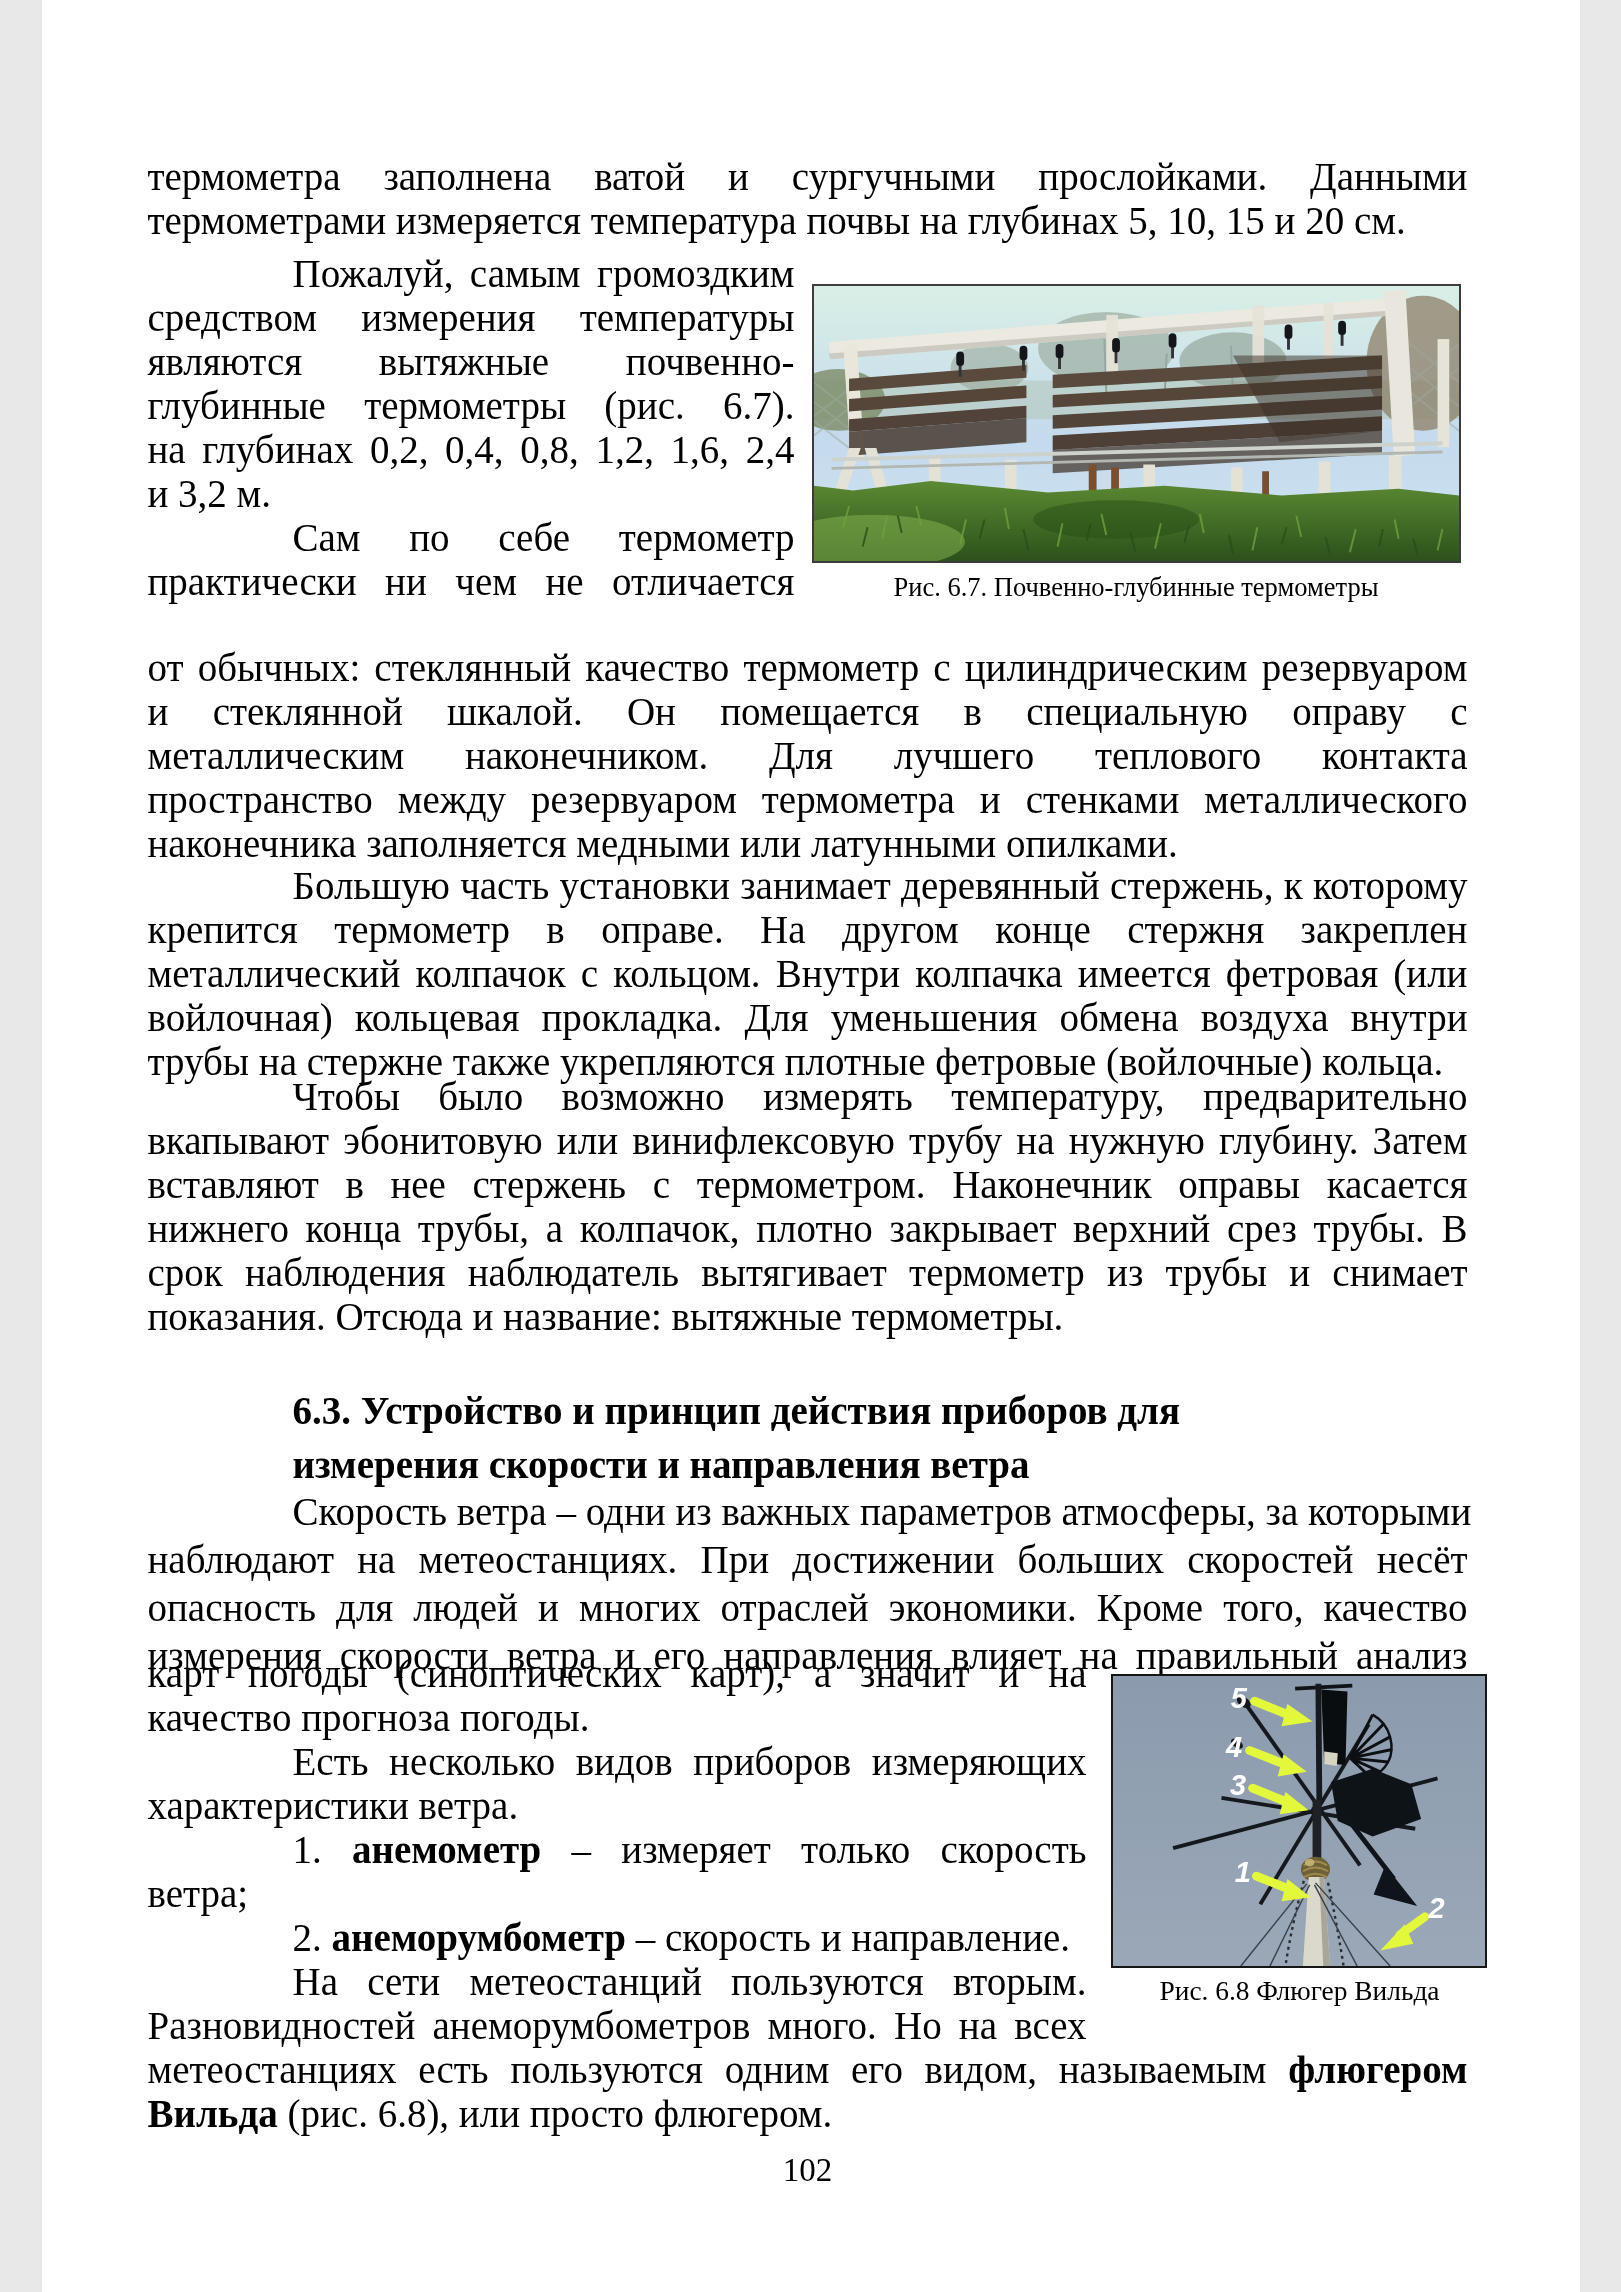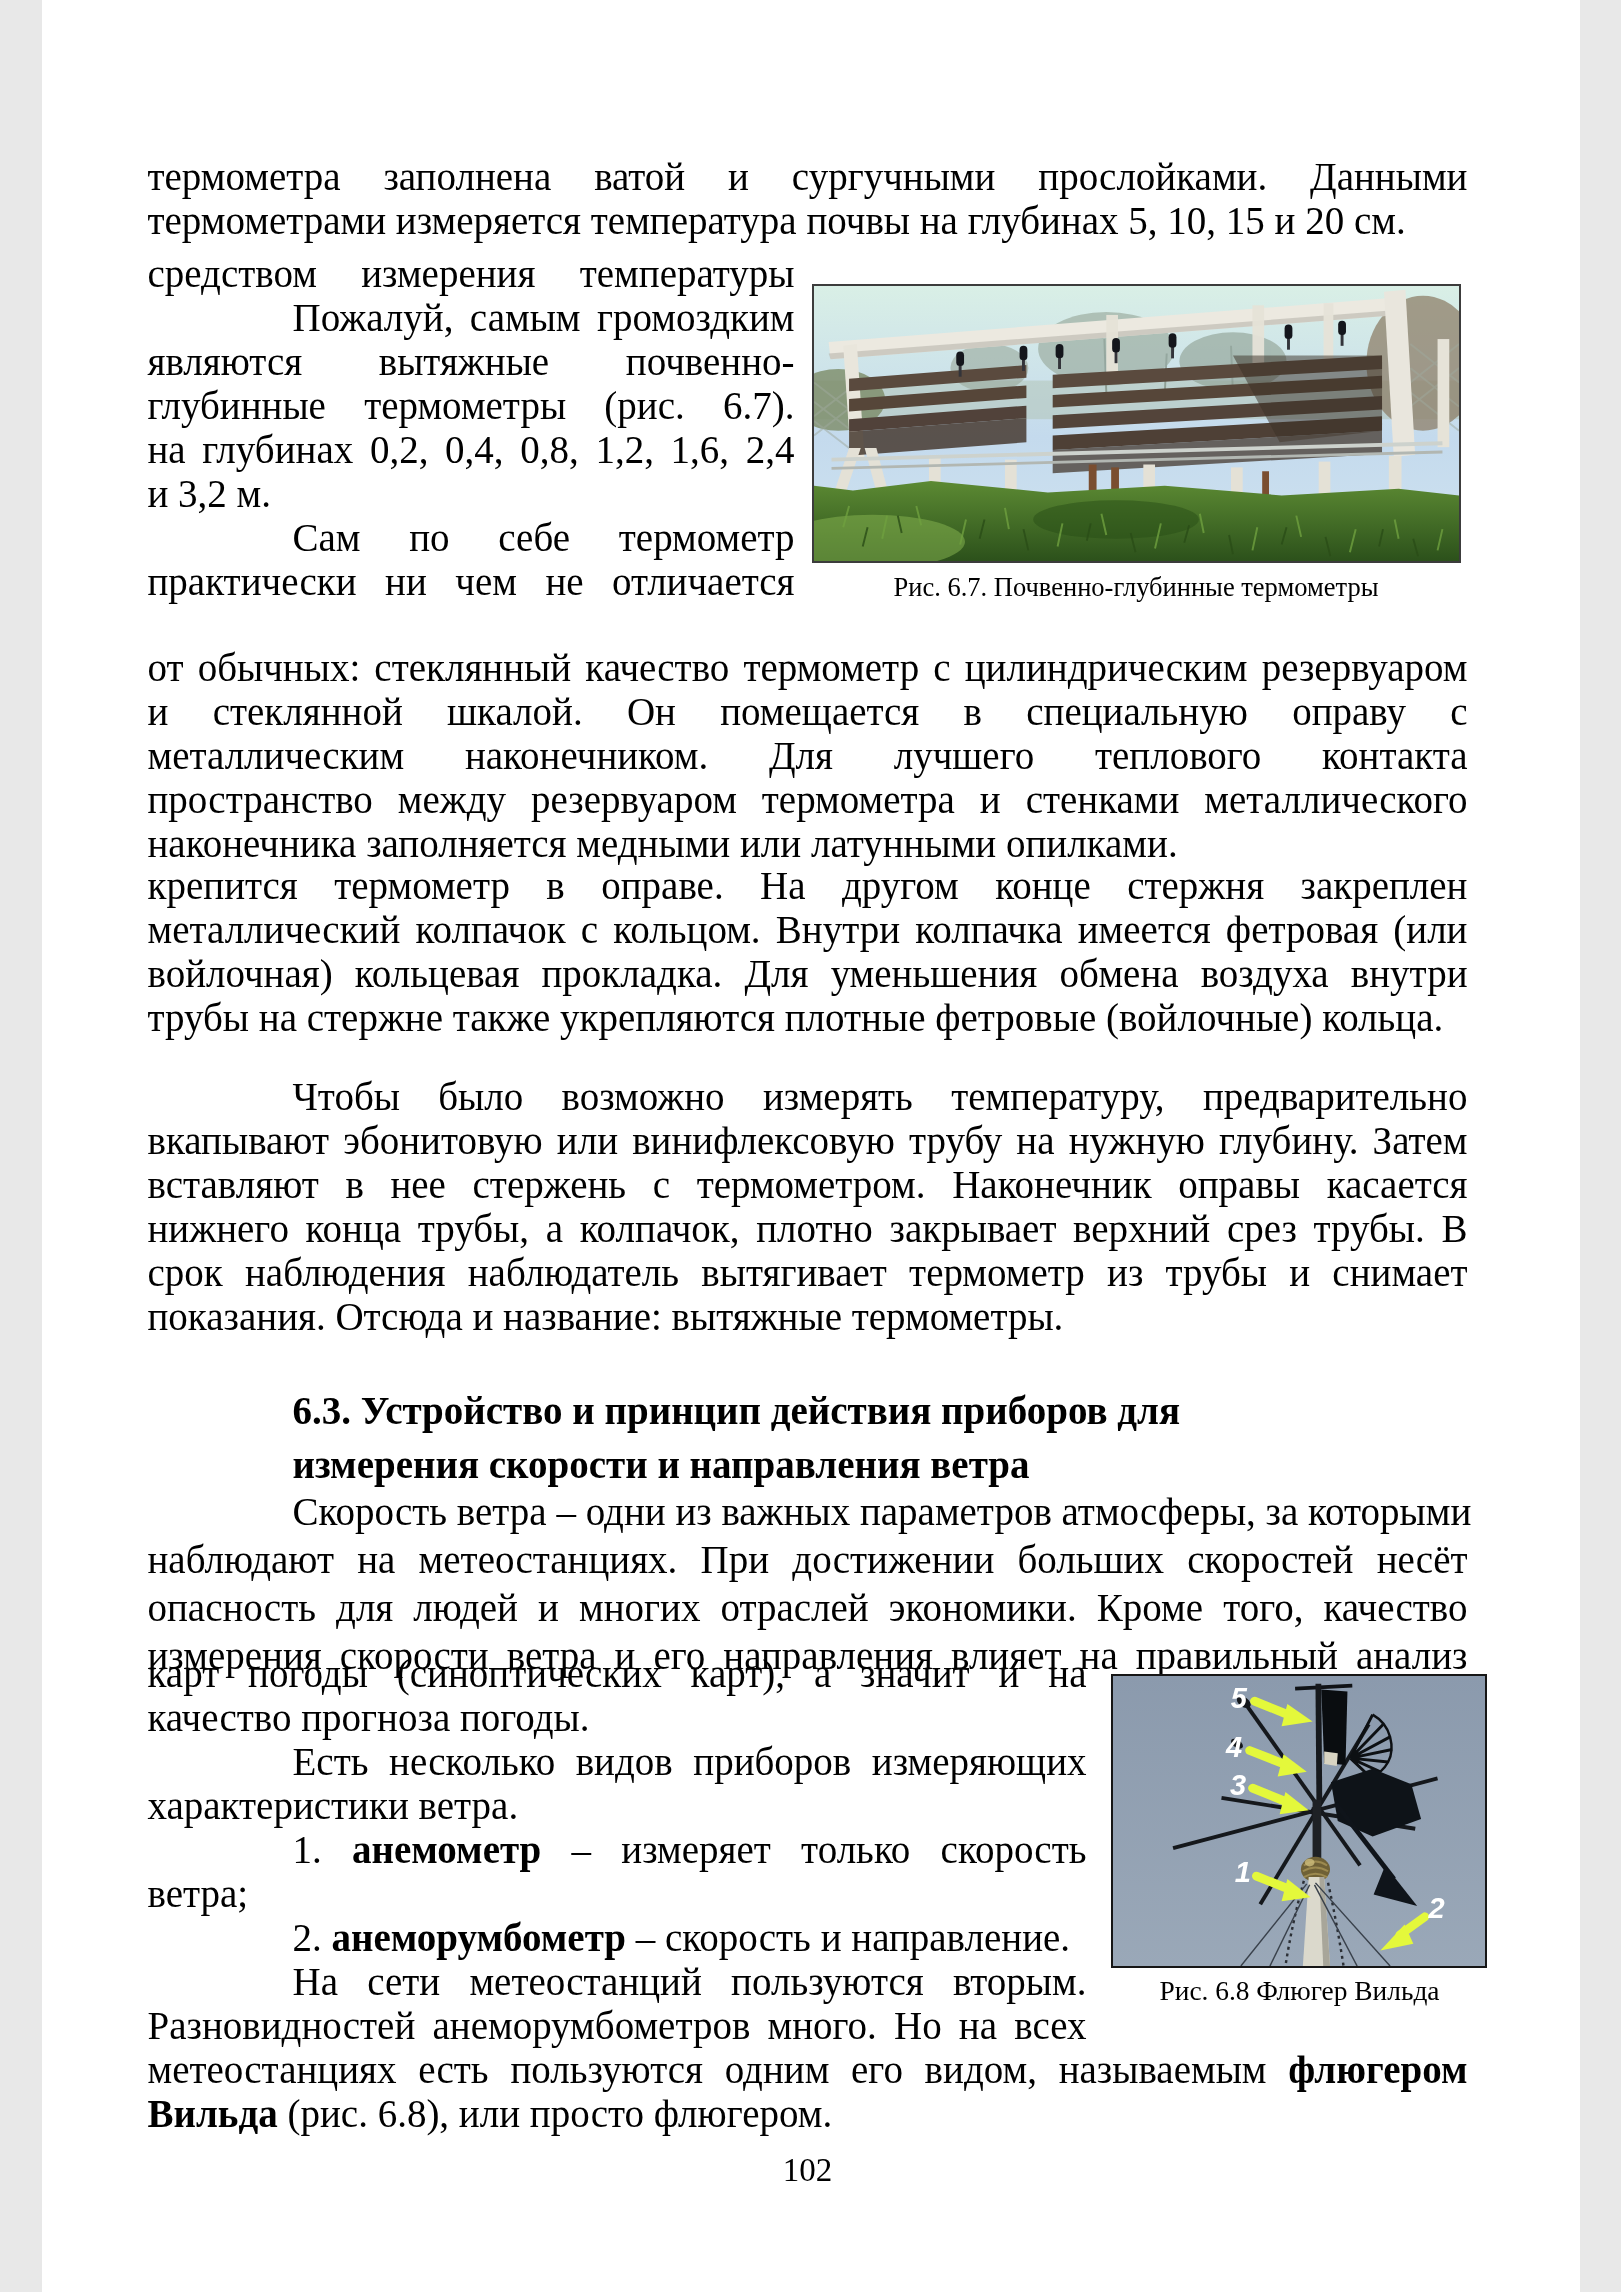--- a/index.html
+++ b/index.html
@@ -50,22 +50,22 @@
 <body>
 
 <div class="page">
 
   <div class="block b-a">
       <div class="tline"><span>термометра заполнена ватой и сургучными прослойками. Данными</span></div>
       <div class="tline last"><span>термометрами измеряется температура почвы на глубинах 5, 10, 15 и 20 см.</span></div>
     </div>
 
   <div class="block b-b">
+      <div class="tline ind"><span>Пожалуй, самым громоздким</span></div>
       <div class="tline"><span>средством измерения температуры</span></div>
-      <div class="tline ind"><span>Пожалуй, самым громоздким</span></div>
       <div class="tline"><span>являются вытяжные почвенно-</span></div>
       <div class="tline"><span>глубинные термометры (рис. 6.7).</span></div>
       <div class="tline"><span>на глубинах 0,2, 0,4, 0,8, 1,2, 1,6, 2,4</span></div>
       <div class="tline last"><span>и 3,2 м.</span></div>
       <div class="tline ind"><span>Сам по себе термометр</span></div>
       <div class="tline"><span>практически ни чем не отличается</span></div>
     </div>
 
   <div class="figure fig67">
     <svg viewBox="0 0 662 285" preserveAspectRatio="none">
@@ -184,20 +184,21 @@
   <div class="caption cap67">Рис. 6.7. Почвенно-глубинные термометры</div>
 
   <div class="block b-c">
       <div class="tline"><span>от обычных: стеклянный качество термометр с цилиндрическим резервуаром</span></div>
       <div class="tline"><span>и стеклянной шкалой. Он помещается в специальную оправу с</span></div>
       <div class="tline"><span>металлическим наконечником. Для лучшего теплового контакта</span></div>
       <div class="tline"><span>пространство между резервуаром термометра и стенками металлического</span></div>
       <div class="tline last"><span>наконечника заполняется медными или латунными опилками.</span></div>
     </div>
   <div class="block b-d">
+      <div class="tline ind"><span>Большую часть установки занимает деревянный стержень, к которому</span></div>
       <div class="tline"><span>крепится термометр в оправе. На другом конце стержня закреплен</span></div>
       <div class="tline"><span>металлический колпачок с кольцом. Внутри колпачка имеется фетровая (или</span></div>
       <div class="tline"><span>войлочная) кольцевая прокладка. Для уменьшения обмена воздуха внутри</span></div>
       <div class="tline last"><span>трубы на стержне также укрепляются плотные фетровые (войлочные) кольца.</span></div>
     </div>
   <div class="block b-e">
       <div class="tline ind"><span>Чтобы было возможно измерять температуру, предварительно</span></div>
       <div class="tline"><span>вкапывают эбонитовую или винифлексовую трубу на нужную глубину. Затем</span></div>
       <div class="tline"><span>вставляют в нее стержень с термометром. Наконечник оправы касается</span></div>
       <div class="tline"><span>нижнего конца трубы, а колпачок, плотно закрывает верхний срез трубы. В</span></div>

